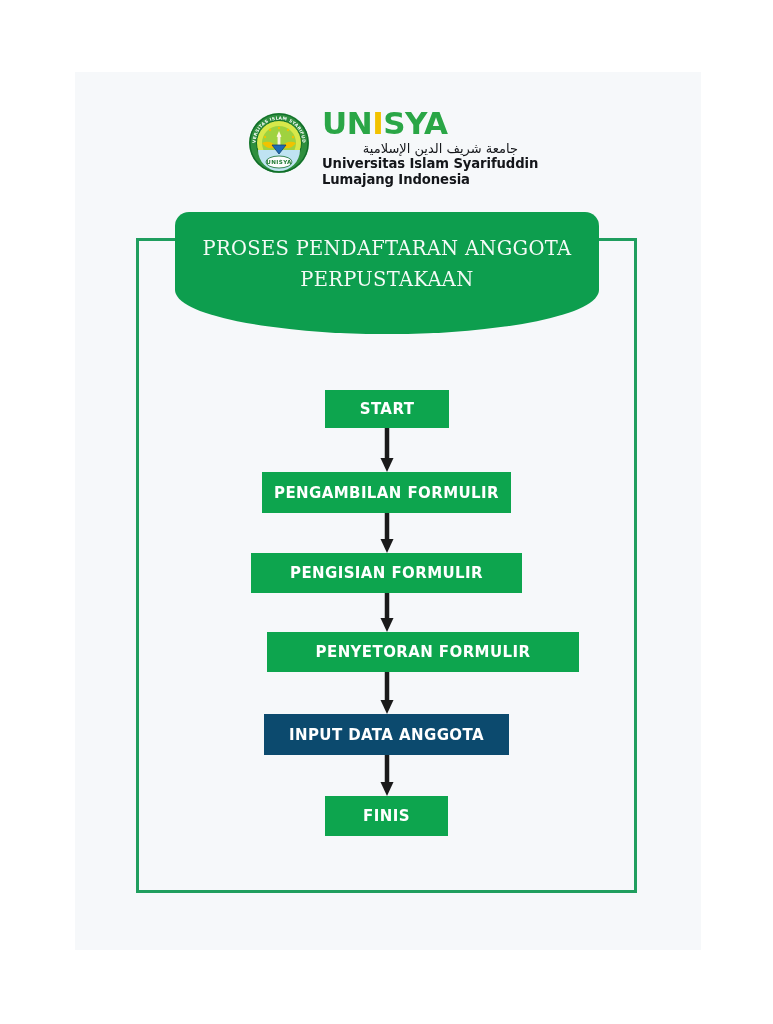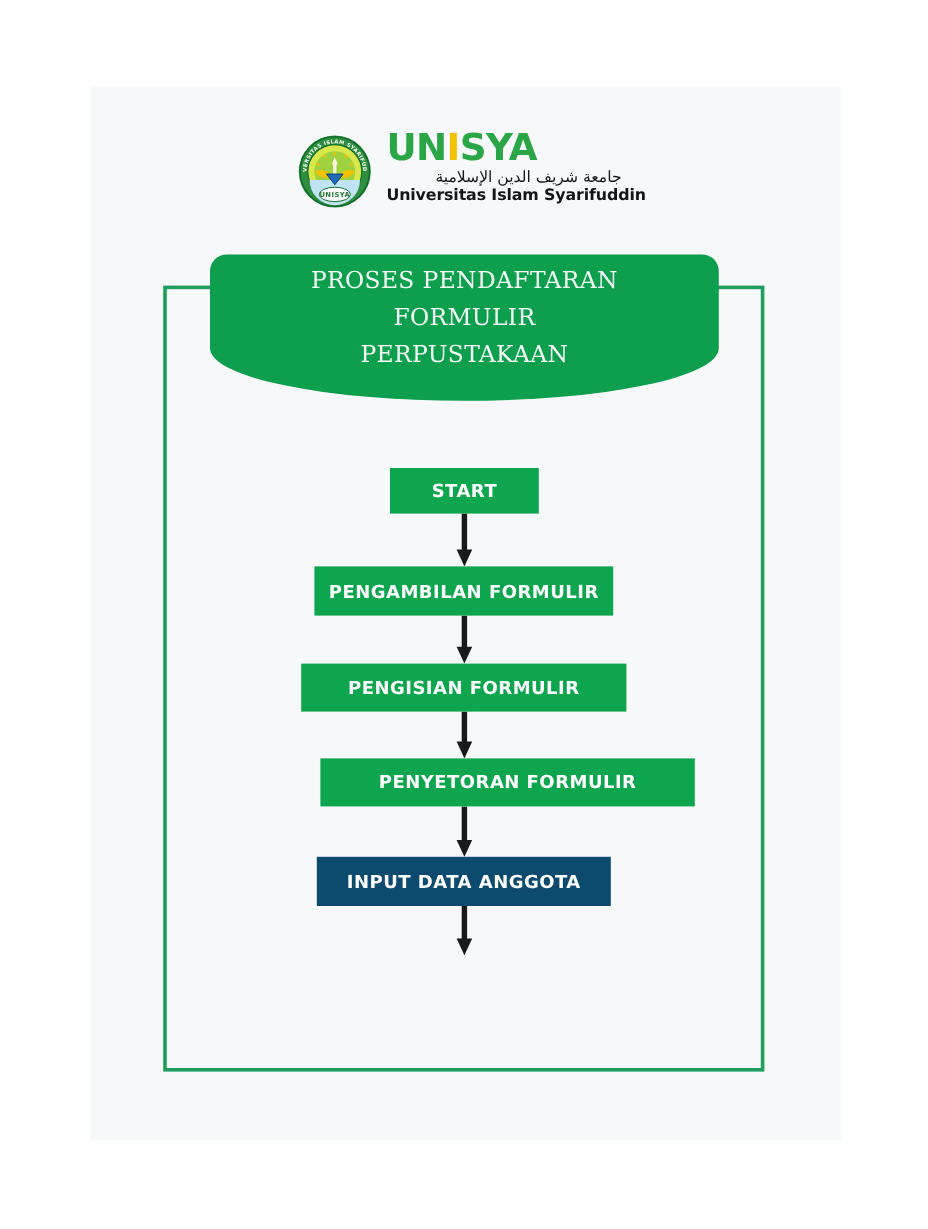--- a/index.html
+++ b/index.html
@@ -188,45 +188,49 @@
       </text>
       <ellipse cx="31" cy="50" rx="13" ry="6" fill="#fdfdfd" stroke="#0f6b2a" stroke-width="0.8"></ellipse>
       <text x="31" y="52.2" font-family="DejaVu Sans, sans-serif" font-size="5.6" font-weight="bold" fill="#1f7a33" text-anchor="middle" letter-spacing="0.4">UNISYA</text>
     </svg>
   </div>
 
   <div id="wordmark-block">
     <div id="wordmark"><span>UN</span><span class="u-i">I</span><span>SYA</span></div>
     <div id="arabic-line">جامعة شريف الدين الإسلامية</div>
     <div class="latin-line">Universitas Islam Syarifuddin</div>
+    <div class="latin-line">Lumajang  Indonesia</div>
   </div>
 </div>
 
 <div id="frame"></div>
 
 <div id="banner">
-  <div id="banner-title">PROSES PENDAFTARAN FORMULIR
+  <div id="banner-title">PROSES PENDAFTARAN ANGGOTA
 PERPUSTAKAAN</div>
 </div>
 
 <div id="flow">
     <div class="node" style="left: 325px; top: 390px; width: 124px; height: 38px; background: rgb(13, 165, 78);">
       <span class="node-label">START</span>
     </div>
     <div class="node" style="left: 262px; top: 472px; width: 249px; height: 41px; background: rgb(13, 165, 78);">
       <span class="node-label">PENGAMBILAN FORMULIR</span>
     </div>
     <div class="node" style="left: 251px; top: 553px; width: 271px; height: 40px; background: rgb(13, 165, 78);">
       <span class="node-label">PENGISIAN FORMULIR</span>
     </div>
     <div class="node" style="left: 231px; top: 632px; width: 312px; height: 40px; background: rgb(13, 165, 78); margin-left: 36px;">
       <span class="node-label">PENYETORAN FORMULIR</span>
     </div>
     <div class="node" style="left: 264px; top: 714px; width: 245px; height: 41px; background: #0c4a6e;">
       <span class="node-label">INPUT DATA ANGGOTA</span>
+    </div>
+    <div class="node" style="left: 325px; top: 796px; width: 123px; height: 40px; background: rgb(13, 165, 78);">
+      <span class="node-label">FINIS</span>
     </div>
     <div class="arrow" style="left: 378px; top: 428px; height: 44px;">
       <svg width="18" height="44" viewBox="0 0 18 44">
         <rect x="6.75" y="0" width="4.5" height="31" fill="#1a1a1a"></rect>
         <path d="M2.5 30 L15.5 30 L9 44 Z" fill="#1a1a1a"></path>
       </svg>
     </div>
     <div class="arrow" style="left: 378px; top: 513px; height: 40px;">
       <svg width="18" height="40" viewBox="0 0 18 40">
         <rect x="6.75" y="0" width="4.5" height="27" fill="#1a1a1a"></rect>

